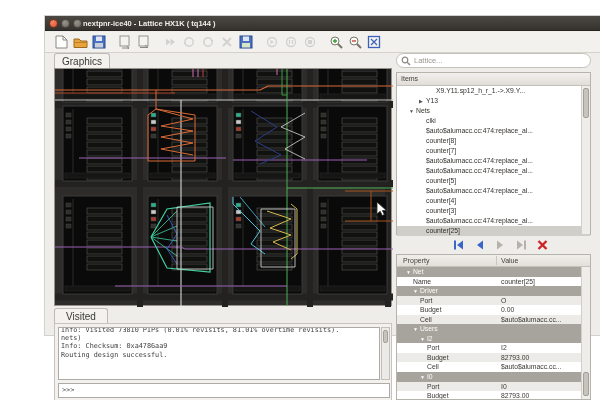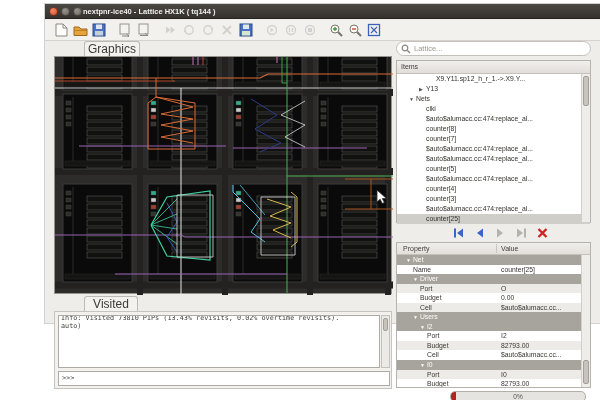--- a/index.html
+++ b/index.html
@@ -1,37 +1,37 @@
 <!DOCTYPE html>
 <html><head>
 <meta charset="utf-8">
 <style>
   html,body{margin:0;padding:0;background:#ffffff;width:600px;height:400px;overflow:hidden;
     font-family:"Liberation Sans",sans-serif;}
   *{box-sizing:border-box;}
-  .window{position:absolute;left:45px;top:4px;width:555px;height:319px;background:#efedea;
+  .window{position:absolute;left:45px;top:16px;width:555px;height:319px;background:#efedea;
     box-shadow:0 0 0 1px rgba(0,0,0,.18);}
   
   .titlebar{position:absolute;left:0;top:0;width:100%;height:15px;
     background:linear-gradient(#4c4944,#35322e);border-bottom:1px solid #262421;}
   .titlebar .title{position:absolute;left:38px;top:0;line-height:15px;font-size:7.5px;
     font-weight:bold;color:#f0efec;white-space:nowrap;}
   .winbtn{position:absolute;top:3px;width:9px;height:9px;border-radius:50%;}
   .winbtn.close{left:4px;background:radial-gradient(circle at 35% 30%,#f08a66,#dd4f33);border:1px solid #7e3118;}
   .winbtn.g1{left:16px;background:radial-gradient(circle at 35% 30%,#98948c,#6e6a63);border:1px solid #4e4b45;}
   .winbtn.g2{left:28px;background:radial-gradient(circle at 35% 30%,#98948c,#6e6a63);border:1px solid #4e4b45;}
   
   .toolbar{position:absolute;left:0;top:16px;width:100%;height:21px;background:#f3f1ee;
     border-bottom:1px solid #d5d2cd;display:flex;align-items:center;padding-left:8px;}
   .tbtn{width:16px;height:17px;display:flex;align-items:center;justify-content:center;margin-right:3px;}
   .tbtn.disabled{opacity:.35;filter:grayscale(1);}
   .tbtn.gap{margin-left:7px;}
   
   .tab{position:absolute;height:16px;background:#f4f2ef;border:1px solid #bdbab4;border-bottom:none;
-    border-radius:3px 3px 0 0;font-size:12px;color:#3c3a36;text-align:center;line-height:15px;margin-left:30px;}
+    border-radius:3px 3px 0 0;font-size:10px;color:#3c3a36;text-align:center;line-height:15px;}
   #tab-graphics{left:9px;top:37px;width:56px;}
   #tab-console{left:9px;top:292px;width:54px;}
   .canvas{position:absolute;left:9px;top:52px;width:338px;height:238px;background:#2d2c2a;
     border:1px solid #96938d;}
   
   .console-frame{position:absolute;left:9px;top:307px;width:338px;height:78px;
     border:1px solid #c7c4bf;background:#f3f1ee;}
   .console-log{position:absolute;left:3px;top:3px;width:322px;height:53px;background:#ffffff;
     border:1px solid #aeaba6;overflow:hidden;font-family:"DejaVu Sans Mono",monospace;
     font-size:6.8px;line-height:8.2px;color:#3f3e3c;padding:1px 2px;}
@@ -450,22 +450,24 @@
         <polyline points="316,122 316,152 338,152" fill="none" stroke="#a8551f" stroke-width="1"></polyline>
         <polyline points="290,152 316,152" fill="none" stroke="#a8551f" stroke-width="1"></polyline>
         <polygon points="0,0 0,12 3.2,9.3 5.2,13.5 7.4,12.5 5.4,8.6 9.5,8.6" transform="translate(322,133)" fill="#ffffff" stroke="#222222" stroke-width="0.8"></polygon>
       </svg>
   </div>
 
   <div class="tab" id="tab-console">Visited</div>
 
   <div class="console-frame">
     <div class="console-log" id="console-log">
-        <div class="cline">Info: Visited 73810 PIPs (13.43% revisits, 0.02% overtime revisits).</div>
-        <div class="cline">auto)</div>
+        <div class="cline">Info: Visited 73810 PIPs (0.01% revisits, 81.01% overtime revisits).</div>
+        <div class="cline">nets)</div>
+        <div class="cline">Info: Checksum: 0xa4786aa9</div>
+        <div class="cline">Routing design successful.</div>
       </div>
     <div class="cscroll">
         <div class="thumb"></div>
       </div>
     <div class="console-input">&gt;&gt;&gt;</div>
   </div>
 
   <div class="search-box">
     <svg width="10" height="10" viewBox="0 0 10 10">
       <circle cx="4" cy="4" r="2.8" fill="none" stroke="#8a877f" stroke-width="1.2"></circle>

